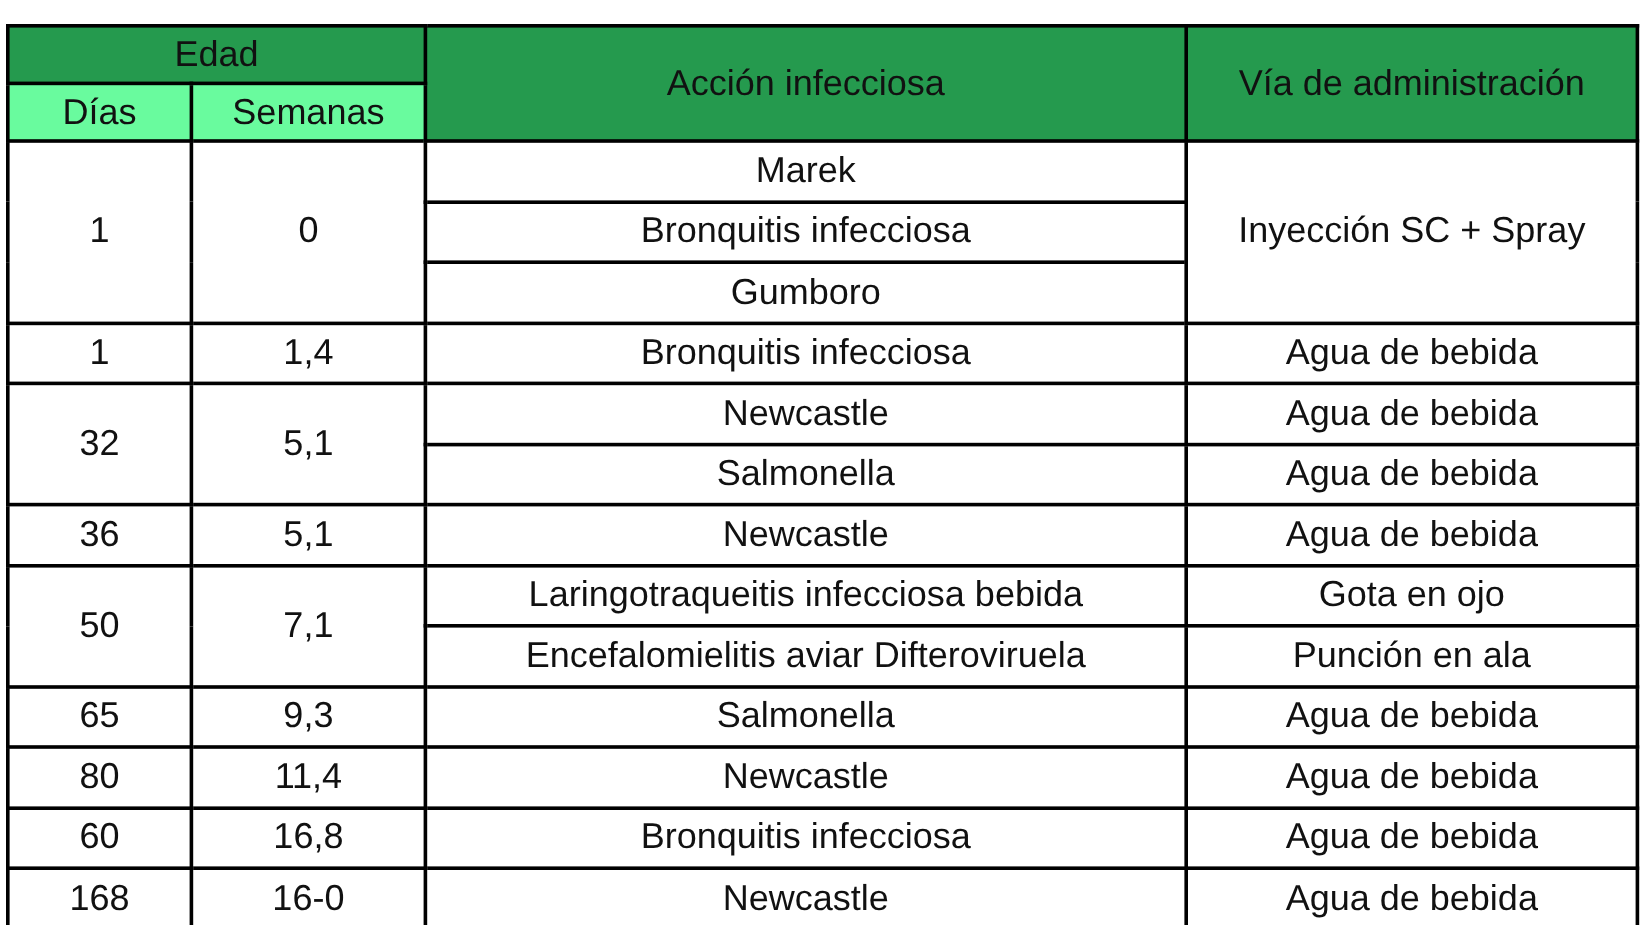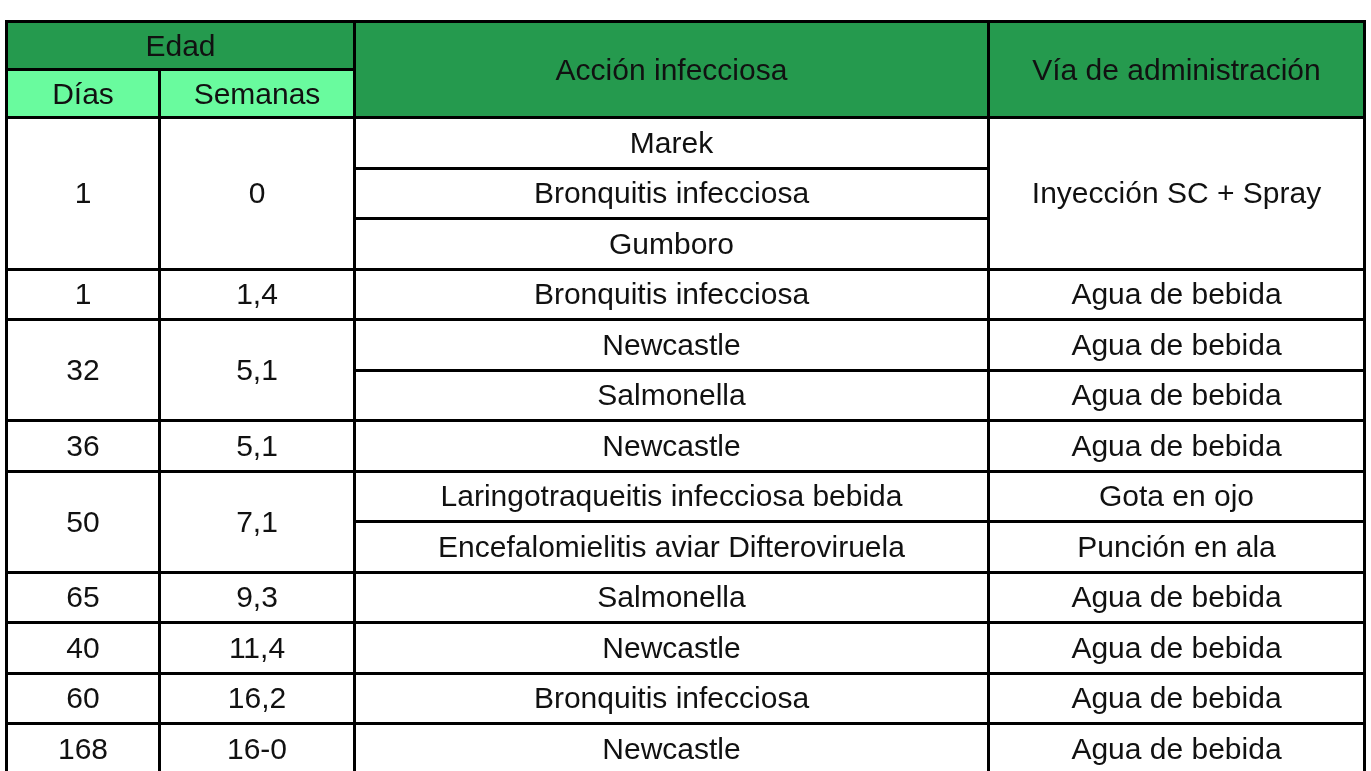--- a/index.html
+++ b/index.html
@@ -82,28 +82,28 @@
     <td>Punción en ala</td>
   </tr>
 
   <tr class="r">
     <td>65</td>
     <td>9,3</td>
     <td>Salmonella</td>
     <td>Agua de bebida</td>
   </tr>
   <tr class="r">
-    <td>40</td>
+    <td>80</td>
     <td>11,4</td>
     <td>Newcastle</td>
     <td>Agua de bebida</td>
   </tr>
   <tr class="r">
     <td>60</td>
-    <td>16,2</td>
+    <td>16,8</td>
     <td>Bronquitis infecciosa</td>
     <td>Agua de bebida</td>
   </tr>
   <tr class="r">
     <td>168</td>
     <td>16-0</td>
     <td>Newcastle</td>
     <td>Agua de bebida</td>
   </tr>
 </tbody>

